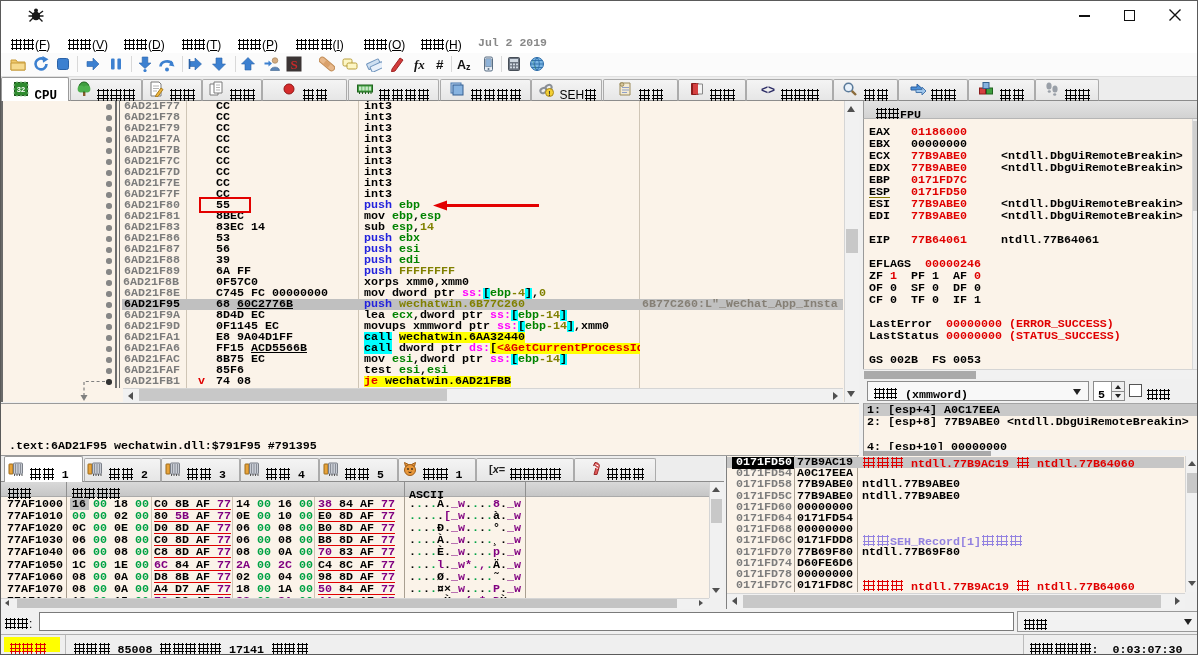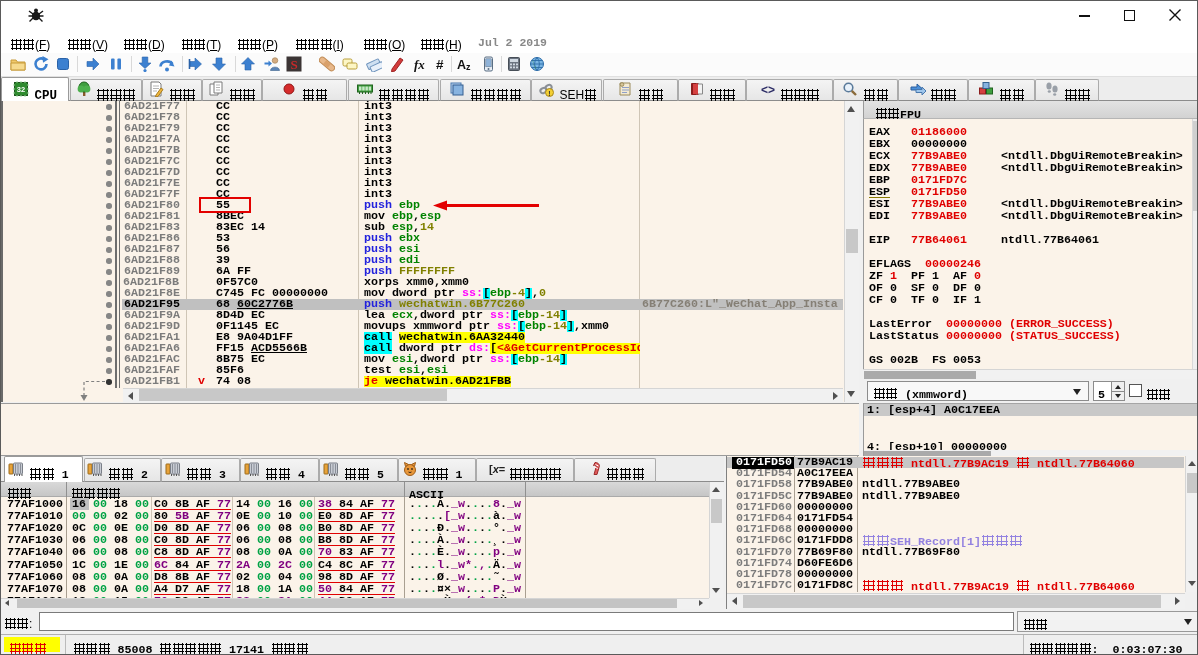--- a/index.html
+++ b/index.html
@@ -431,24 +431,26 @@
 <div class="abs" style="left:1097px;top:383px;white-space:pre;color:#000"><span style="font-family:'Liberation Mono',monospace;font-size:11.67px;font-weight:bold">5</span></div>
 <div class="abs" style="left:1110px;top:380px;width:14px;height:20px;background:#f0f0f0;border:1px solid #8c8c8c"></div>
 <div class="tri" style="left:1113.5px;top:383.5px;border-left:3.5px solid transparent;border-right:3.5px solid transparent;border-bottom:4.5px solid #222"></div>
 <div class="tri" style="left:1113.5px;top:392.5px;border-left:3.5px solid transparent;border-right:3.5px solid transparent;border-top:4.5px solid #222"></div>
 <div class="abs" style="left:1110px;top:389.5px;width:14px;height:1px;background:#8c8c8c"></div>
 <div class="abs" style="left:1128px;top:383px;width:13px;height:13px;background:#fff;border:1px solid #555"></div>
 <div class="abs" style="left:1145px;top:384px;white-space:pre;color:#000"><i class="cj cju"></i><i class="cj cju"></i></div>
 <div class="abs" style="left:862px;top:402px;width:336px;height:53px;background:#fbf3e9;border-left:1px solid #9a9a9a;border-top:1px solid #a5a5a5;overflow:hidden"></div>
 <div class="abs" style="left:863px;top:403px;width:335px;height:12px;background:#c8c8c8"></div>
 <div class="m b" style="left:866px;top:404.0px;height:11px;line-height:11px;max-width:330px;overflow:hidden;color:#000">1: [esp+4] A0C17EEA</div>
+<div class="m b" style="left:866px;top:416.3px;height:11px;line-height:11px;max-width:330px;overflow:hidden;color:#000">2: [esp+8] 77B9ABE0 &lt;ntdll.DbgUiRemoteBreakin&gt;</div>
 <div class="m b" style="left:866px;top:440.9px;height:11px;line-height:11px;max-width:330px;overflow:hidden;color:#000">4: [esp+10] 00000000</div>
 <div class="abs" style="left:863px;top:449px;width:335px;height:6px;background:#f1f1f1"></div>
 <div class="abs" style="left:863px;top:449.5px;width:127px;height:5px;background:#aaaaaa"></div>
 <div class="abs" style="left:0px;top:402px;width:858px;height:53px;background:#fbf3e9;border-top:1px solid #9a9a9a;border-bottom:1px solid #9a9a9a"></div>
+<div class="m b" style="left:8px;top:440px;height:11px;line-height:11px"><span style="color:#000000">.text:6AD21F95 wechatwin.dll:$791F95 #791395</span></div>
 <div class="abs" style="left:0px;top:455px;width:723px;height:26px;background:#ededed;border-bottom:1px solid #8c8c8c"></div>
 <div class="abs" style="left:2.5px;top:455px;width:79.5px;height:26px;background:#fff;border:1px solid #9a9a9a;border-bottom:none;border-top-left-radius:2px;border-top-right-radius:2px"></div>
 <svg class="abs" style="left:6.75px;top:460px" width="16" height="16" viewBox="0 0 16 16">
       <rect x="1" y="3" width="4" height="10" rx="0.5" fill="#e8a33a" stroke="#9a6a1a"></rect>
       <rect x="5.5" y="2" width="9" height="11" rx="1" fill="#c8ccd4" stroke="#7a7f88"></rect>
       <g stroke="#8a8f98">
         <path d="M7.5 3 v9 M10 3 v9 M12.5 3 v9"></path>
       </g>
       <path d="M6.5 13 v2 M9 13 v2 M11.5 13 v2 M14 13 v2" stroke="#555"></path>
     </svg>

